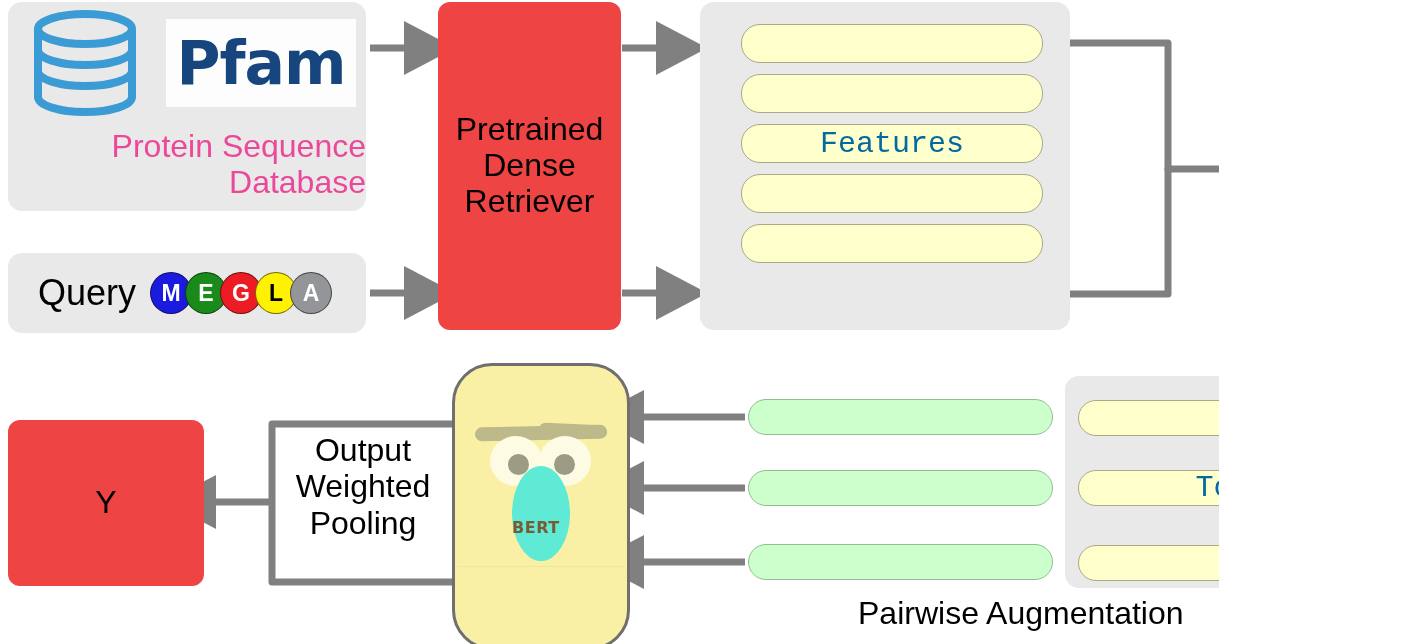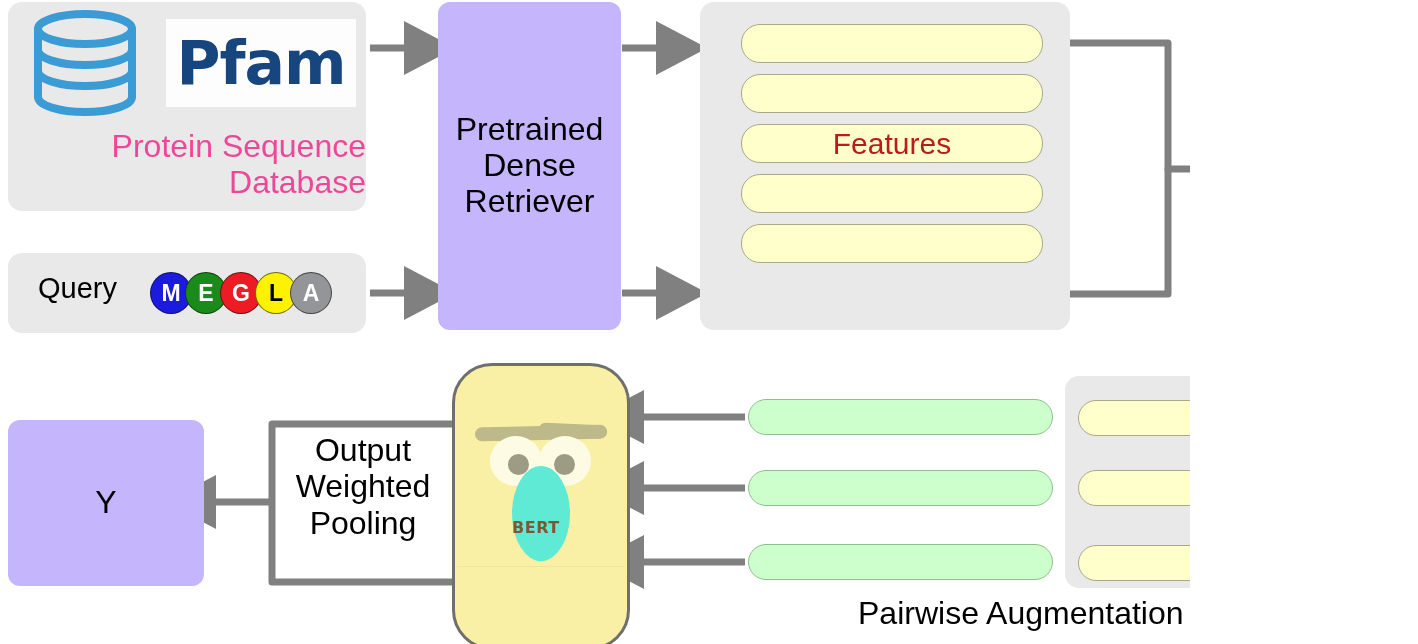--- a/index.html
+++ b/index.html
@@ -10,46 +10,48 @@
   body {
     font-family: "Liberation Sans", sans-serif;
     -webkit-font-smoothing: antialiased;
   }
   #canvas {
     position: relative;
     width: 1190px;
     height: 644px;
     background: #ffffff;
     overflow: hidden;
+    padding-left: 29px;
   }
   .panel {
     position: absolute;
     background: #e9e9e9;
     border-radius: 14px;
   }
   .plainbox {
     position: absolute;
-    background: #c4b5fd;
+    background: #ef4444;
     border-radius: 12px;
     display: flex;
     align-items: center;
     justify-content: center;
     text-align: center;
     color: #000;
     line-height: 1.12;
   }
   .bar {
     position: absolute;
     border: 1.6px solid #a9a887;
     border-radius: 19px;
     display: flex;
     align-items: center;
     justify-content: center;
-    color: #b91c1c;
+    color: #0369a1;
     box-sizing: border-box;
+    font-family: Liberation Mono, monospace;
   }
   .bar.yellow { background: #ffffcc; }
   .bar.green  { background: #ccffcc; border-color: #8fbf8f; }
 
   
   .pfam-logo-wrap {
     position: absolute;
     display: flex;
     align-items: center;
   }
@@ -215,21 +217,21 @@
     </div>
   </div>
 
   <div class="caption" style="left:8px; top:128px; width:358px; font-size:32px;">
     <div>Protein Sequence</div>
     <div>Database</div>
   </div>
 
   <div class="panel" style="left:8px; top:253px; width:358px; height:80px;">
   </div>
-  <div class="freelabel" style="left:38px; top:272px; font-size:29px;">Query</div>
+  <div class="freelabel" style="left:38px; top:272px; font-size:36px;">Query</div>
   <div class="aa-row" style="left:150px; top:272px;">
     <div class="aa" style="background: rgb(27, 27, 224); color: rgb(255, 255, 255);">M</div>
     <div class="aa" style="background: rgb(26, 138, 26); color: rgb(255, 255, 255);">E</div>
     <div class="aa" style="background: rgb(237, 28, 36); color: rgb(255, 255, 255);">G</div>
     <div class="aa" style="background: rgb(255, 242, 0); color: rgb(0, 0, 0);">L</div>
     <div class="aa" style="background: rgb(147, 149, 152); color: rgb(255, 255, 255);">A</div>
   </div>
 
   <div class="plainbox" style="left:438px; top:2px; width:183px; height:328px; font-size:32px; flex-direction:column;">
     <div>Pretrained</div>

